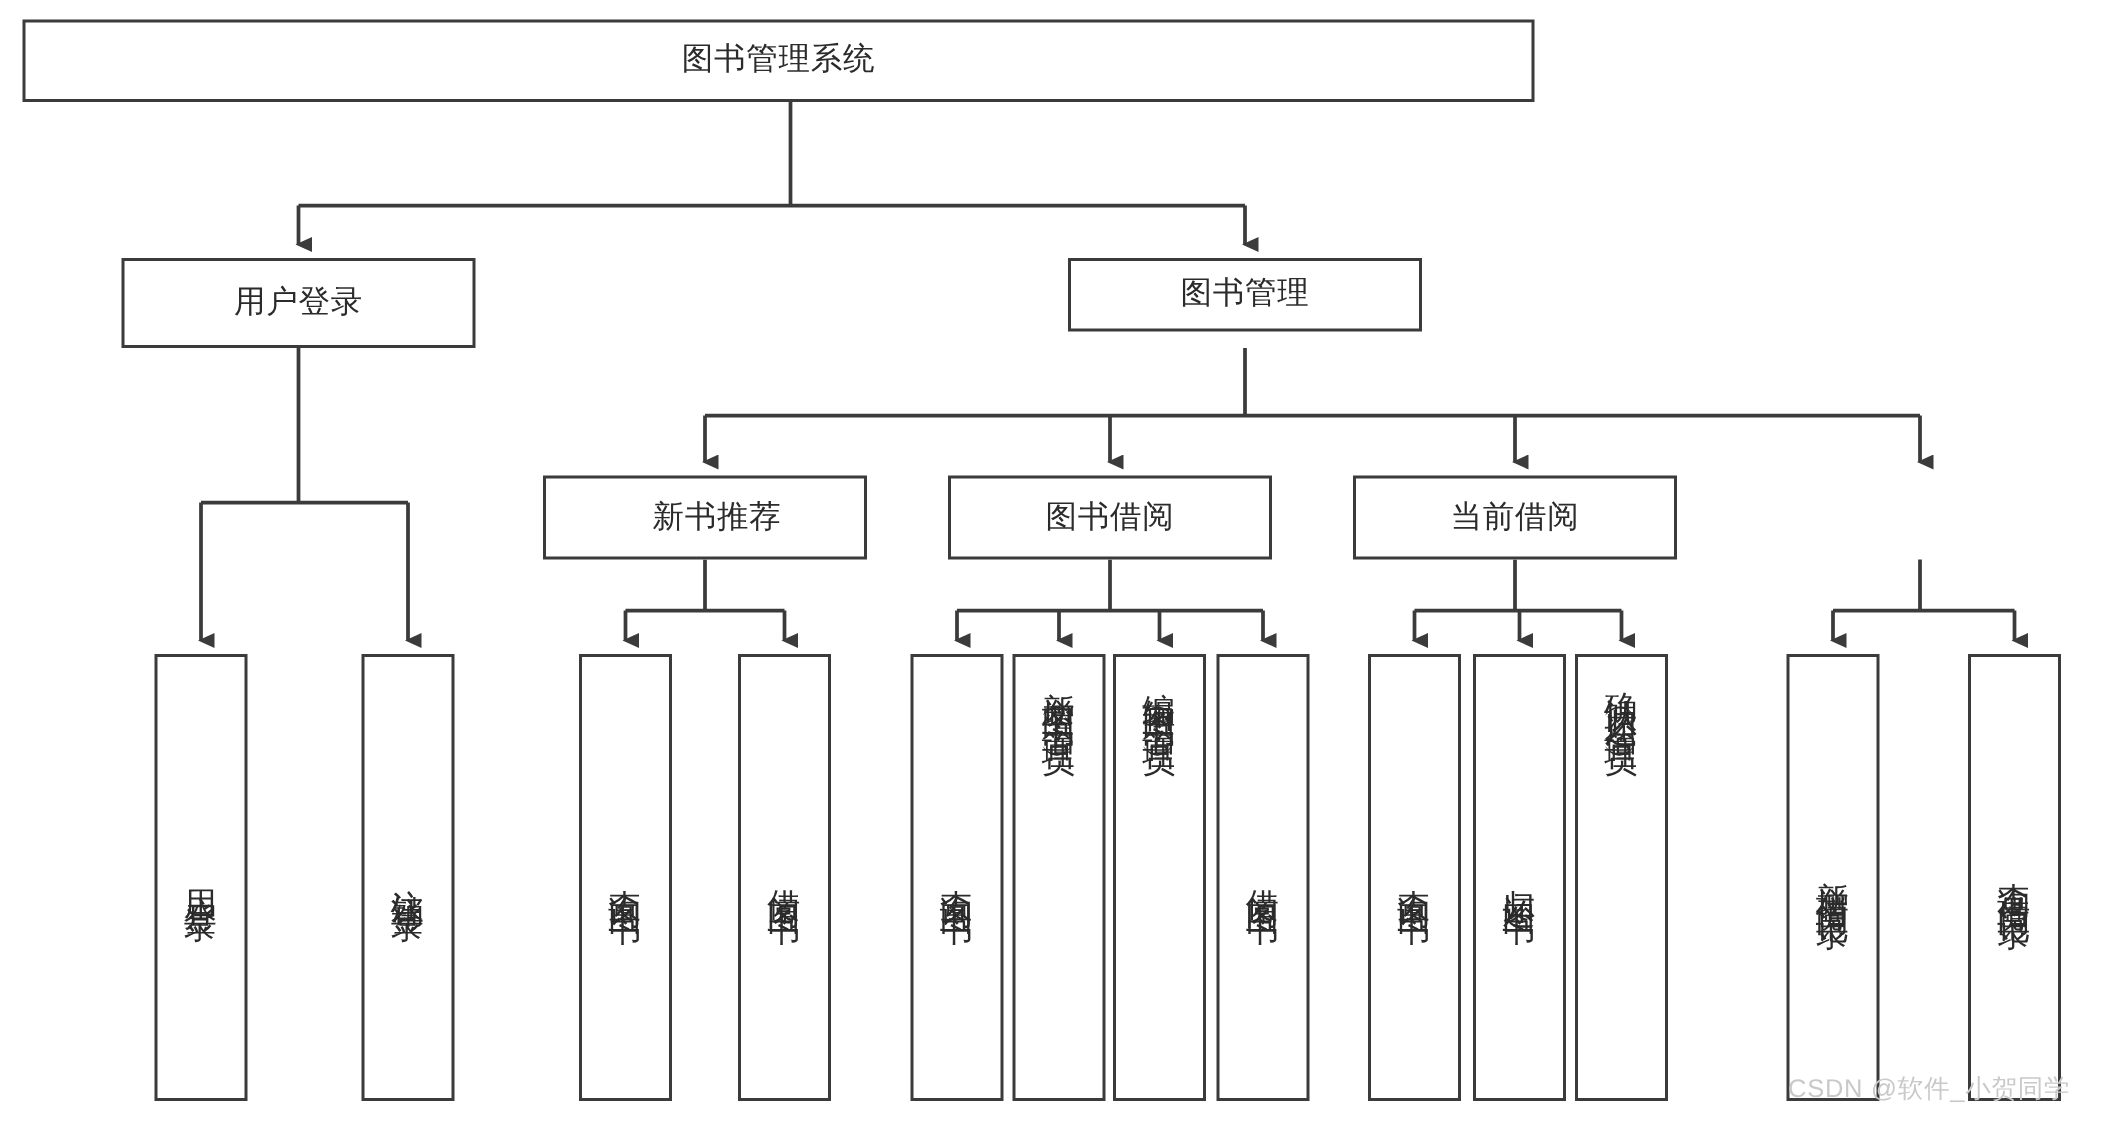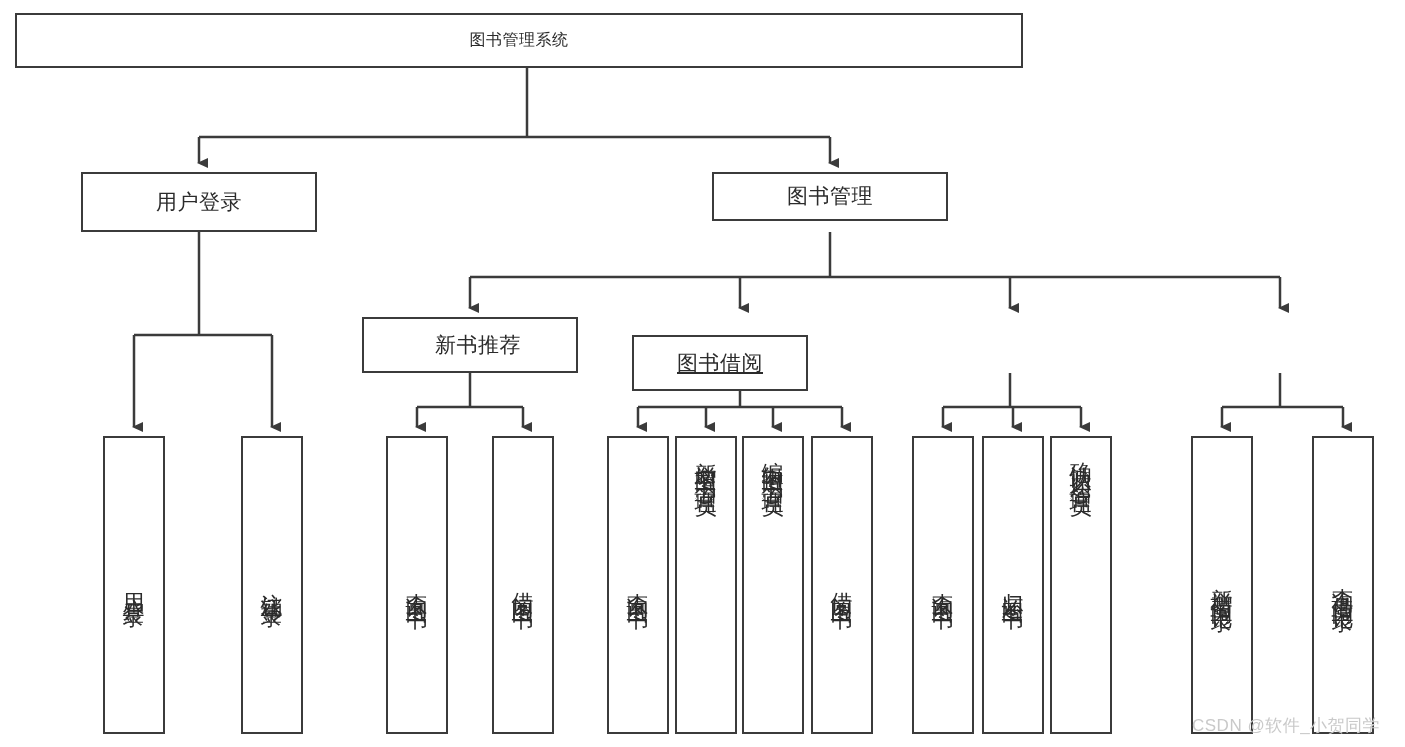--- a/index.html
+++ b/index.html
@@ -40,21 +40,21 @@
     text-align: center;
     line-height: 1.18;
   }
   
   .node.horiz .label {
     font-size: 21px;
     letter-spacing: 0.5px;
     white-space: nowrap;
   }
   .node.root .label {
-    font-size: 16px;
+    font-size: 21px;
   }
   
   .node.vert {
     align-items: flex-start;
     justify-content: center;
     padding-top: 6px;
   }
   .node.vert .label {
     writing-mode: vertical-rl;
     text-orientation: upright;
@@ -138,22 +138,25 @@
   <div class="node horiz" style="left:81px; top:172px; width:236px; height:60px;">
     <span class="label">用户登录</span>
   </div>
   <div class="node horiz" style="left:712px; top:172px; width:236px; height:49px;">
     <span class="label">图书管理</span>
   </div>
 
   <div class="node horiz" style="left:362px; top:317px; width:216px; height:56px;padding-left:16px;">
     <span class="label">新书推荐</span>
   </div>
-  <div class="node horiz" style="left:632px; top:335px; width:176px; height:56px;text-decoration:underline;">
+  <div class="node horiz" style="left:632px; top:317px; width:216px; height:56px;">
     <span class="label">图书借阅</span>
+  </div>
+  <div class="node horiz" style="left:902px; top:317px; width:216px; height:56px;">
+    <span class="label">当前借阅</span>
   </div>
 
   <div class="node vert centered" style="left:103px; top:436px; width:62px; height:298px;">
     <span class="label">用户登录</span>
   </div>
   <div class="node vert centered" style="left:241px; top:436px; width:62px; height:298px;">
     <span class="label">注销登录</span>
   </div>
 
   <div class="node vert centered" style="left:386px; top:436px; width:62px; height:298px;">

